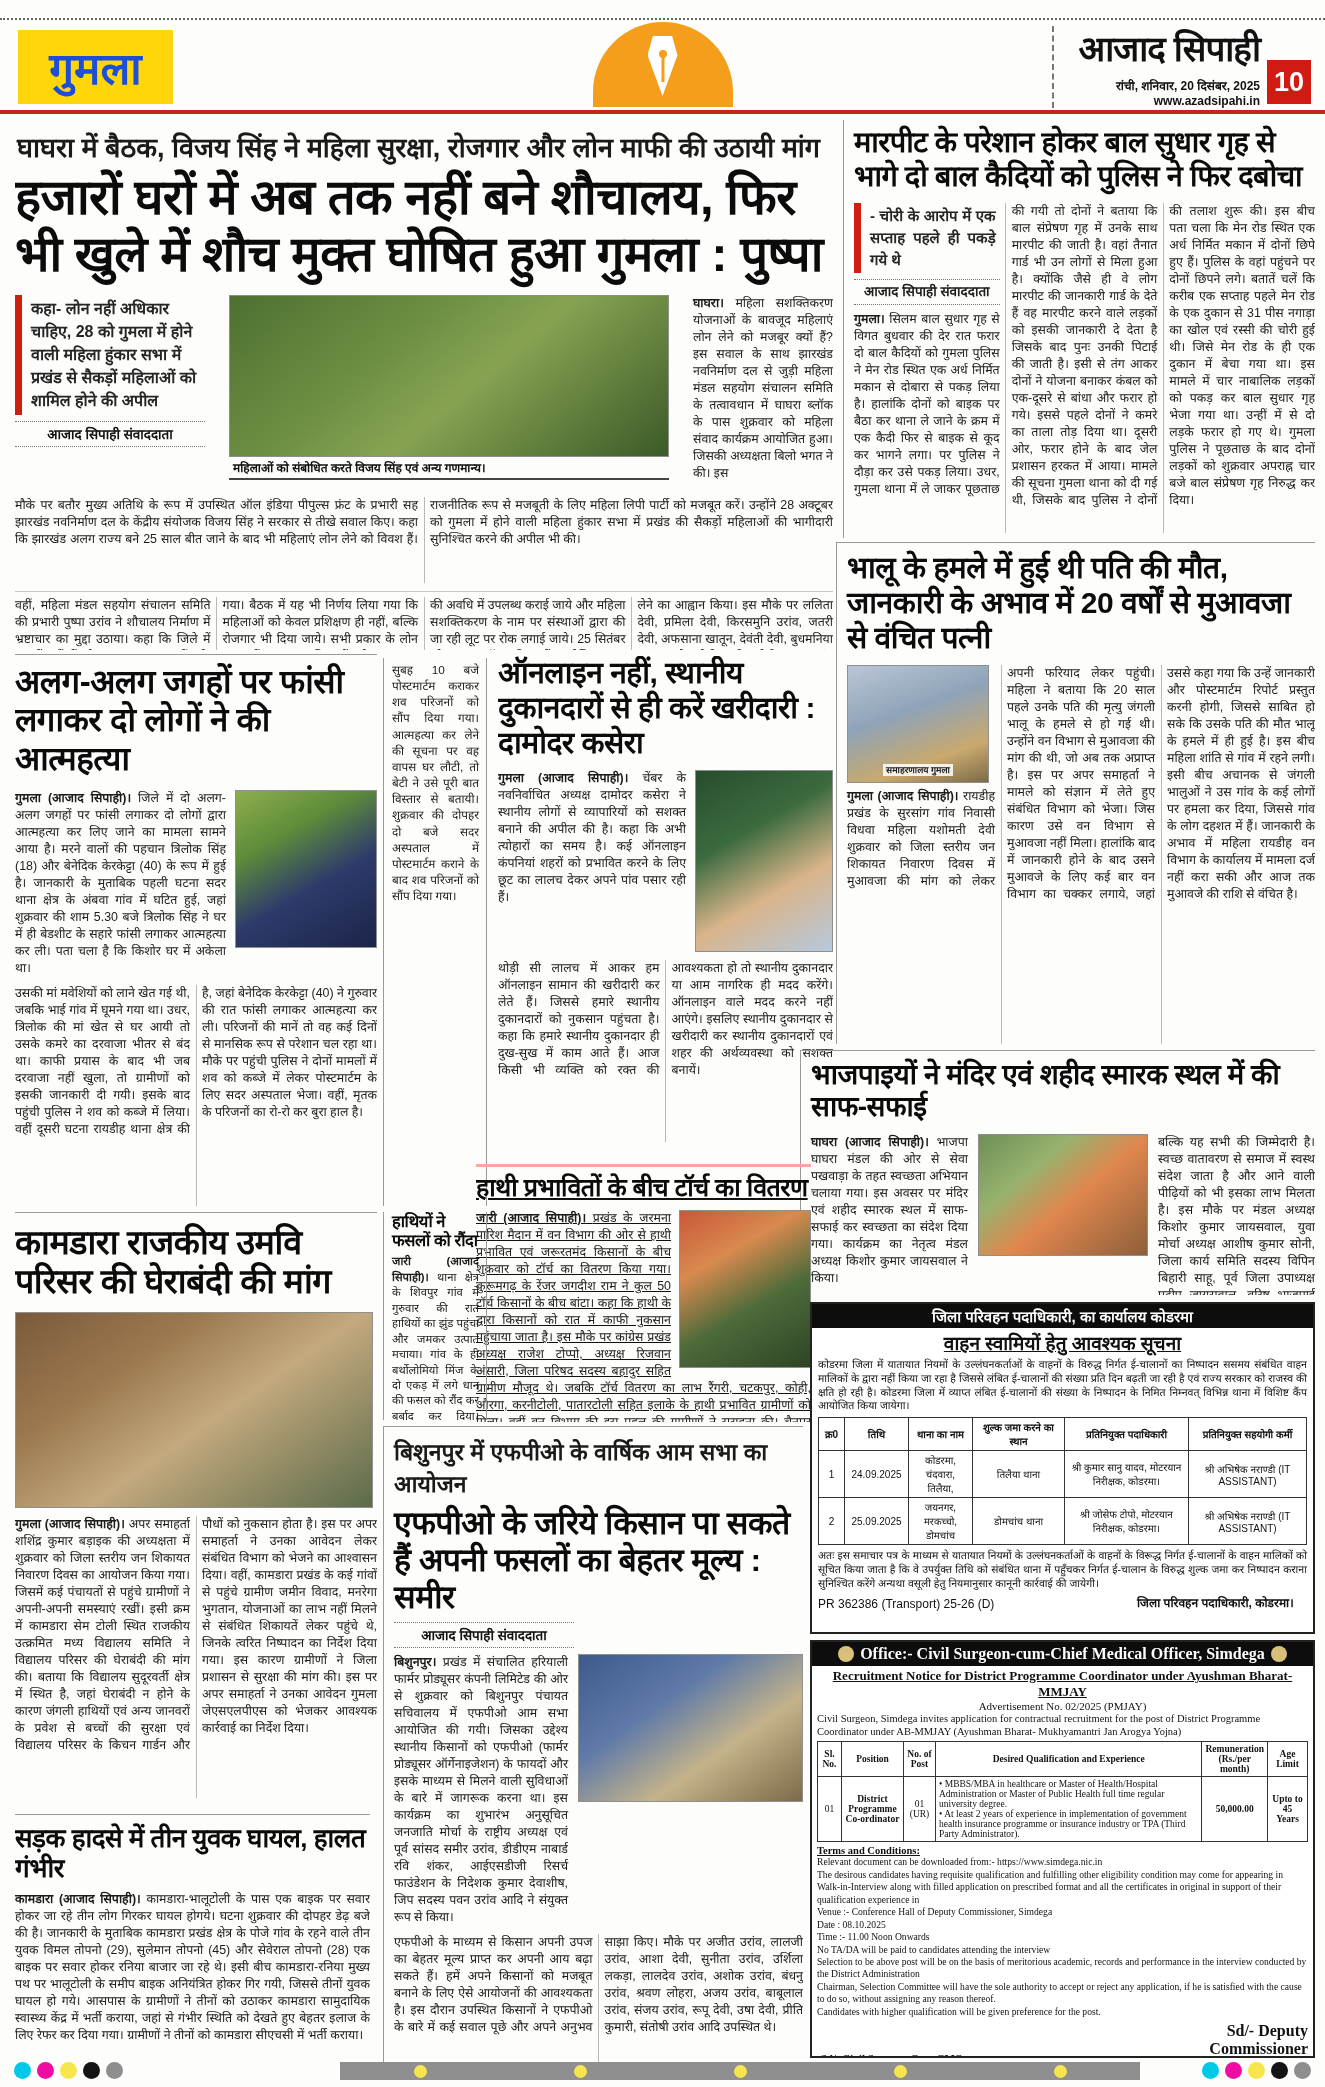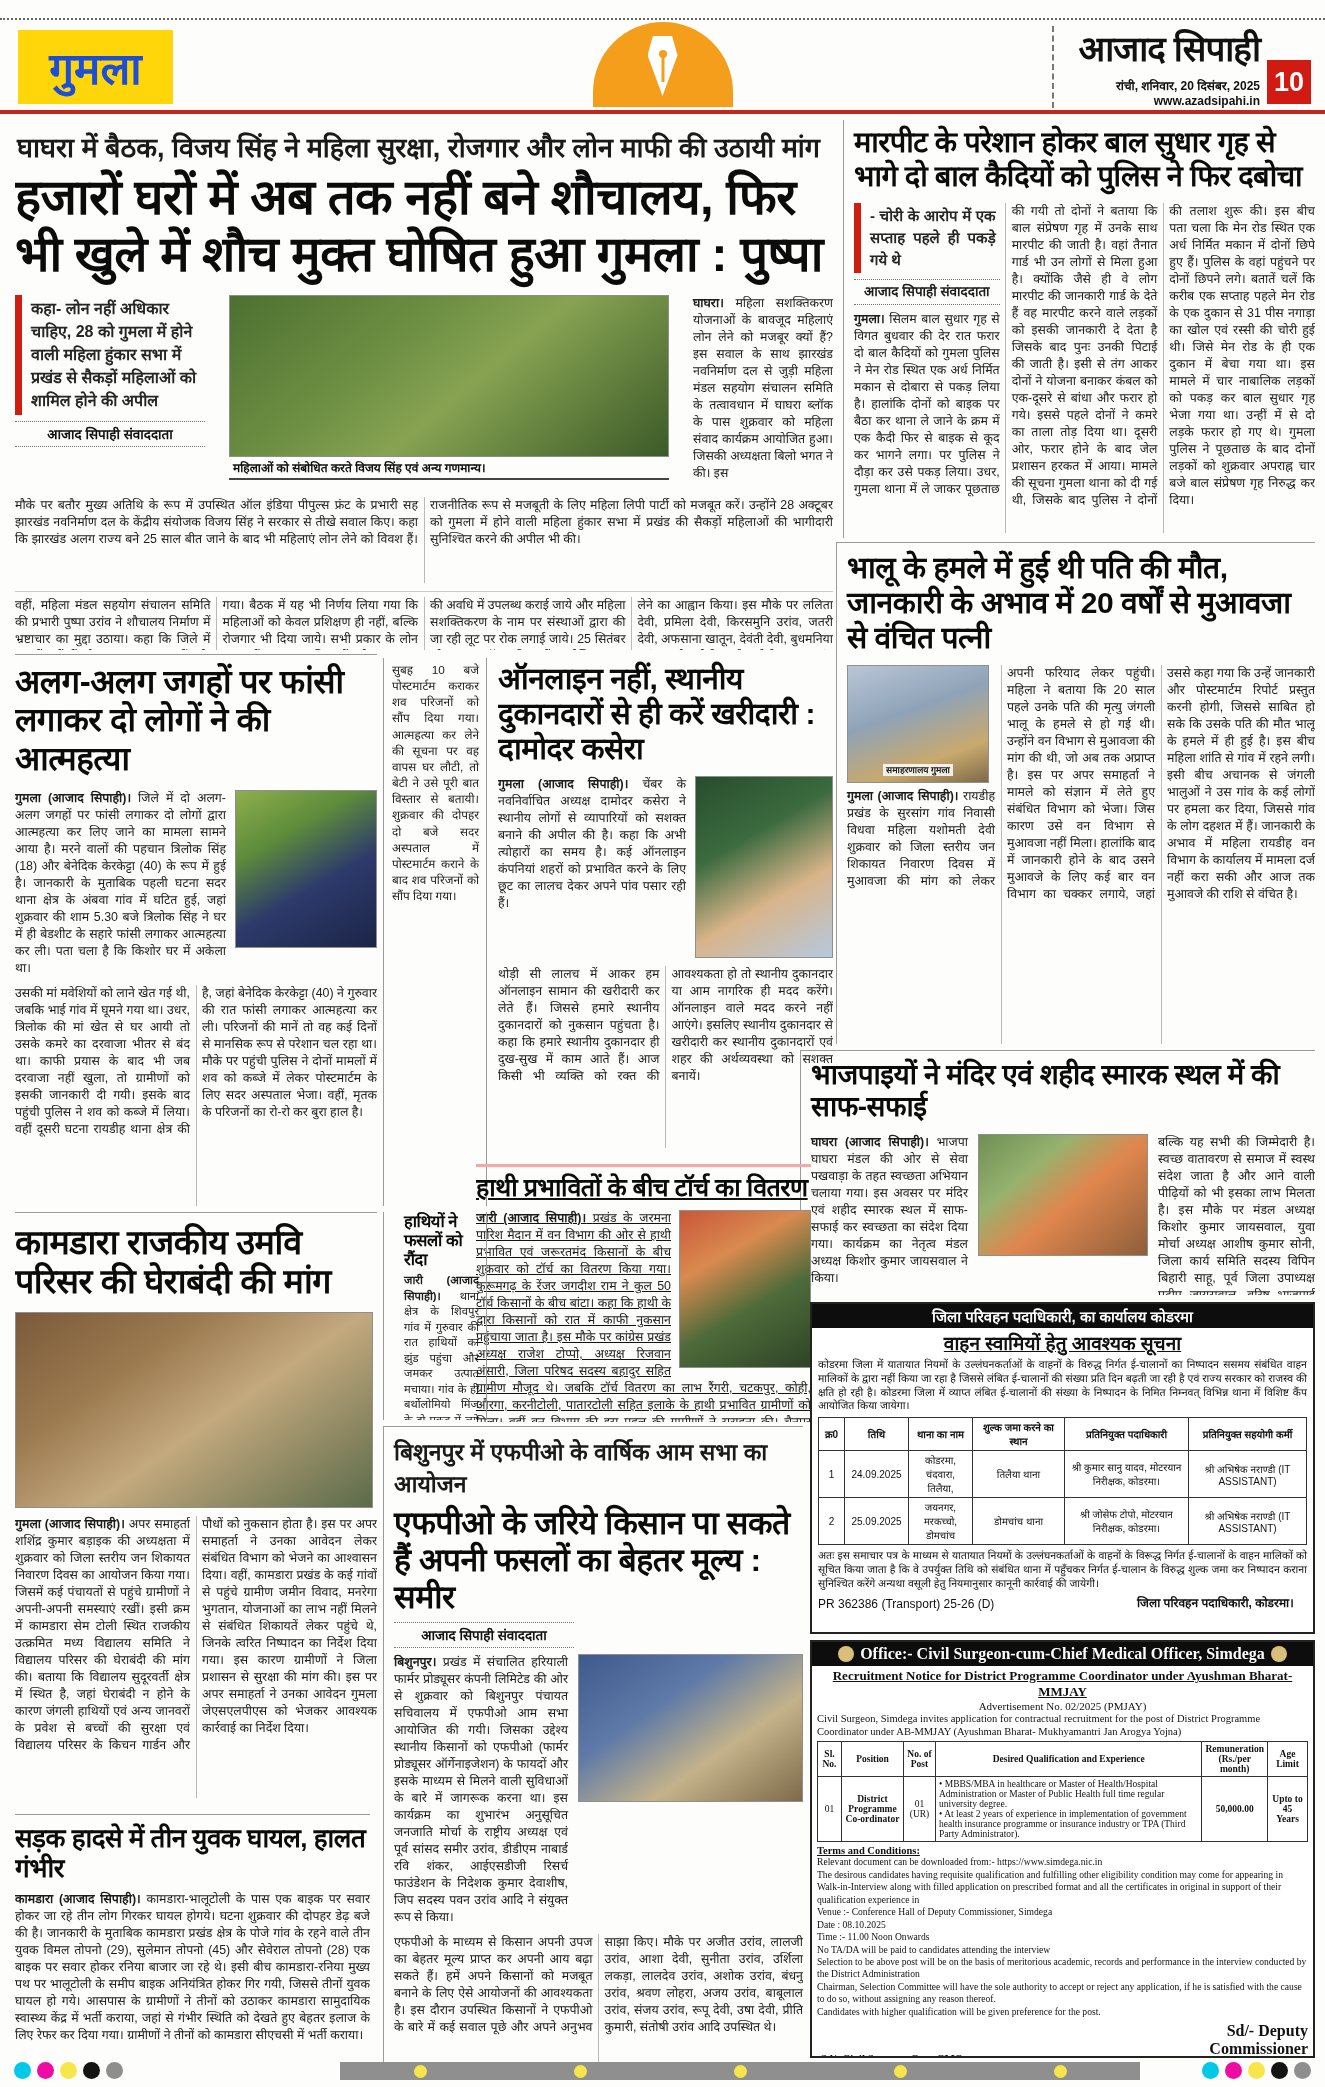--- a/index.html
+++ b/index.html
@@ -111,21 +111,21 @@
         <span>जिले में दो अलग-अलग जगहों पर फांसी लगाकर दो लोगों द्वारा आत्महत्या कर लिए जाने का मामला सामने आया है। मरने वालों की पहचान त्रिलोक सिंह (18) और बेनेदिक केरकेट्टा (40) के रूप में हुई है। जानकारी के मुताबिक पहली घटना सदर थाना क्षेत्र के अंबवा गांव में घटित हुई, जहां शुक्रवार की शाम 5.30 बजे त्रिलोक सिंह ने घर में ही बेडशीट के सहारे फांसी लगाकर आत्महत्या कर ली। पता चला है कि किशोर घर में अकेला था।</span>
       </div>
       <div class="photo" style="width:142px;height:158px;flex:0 0 142px;background:linear-gradient(150deg,#8fae4d 0%,#5d8c3a 30%,#2d3a6b 60%,#1c2547 100%);"></div>
     </div>
     <div class="body-txt cols2" style="height:238px;margin-top:8px;">उसकी मां मवेशियों को लाने खेत गई थी, जबकि भाई गांव में घूमने गया था। उधर, त्रिलोक की मां खेत से घर आयी तो उसके कमरे का दरवाजा भीतर से बंद था। काफी प्रयास के बाद भी जब दरवाजा नहीं खुला, तो ग्रामीणों को इसकी जानकारी दी गयी। इसके बाद पहुंची पुलिस ने शव को कब्जे में लिया। वहीं दूसरी घटना रायडीह थाना क्षेत्र की है, जहां बेनेदिक केरकेट्टा (40) ने गुरुवार की रात फांसी लगाकर आत्महत्या कर ली। परिजनों की मानें तो वह कई दिनों से मानसिक रूप से परेशान चल रहा था। मौके पर पहुंची पुलिस ने दोनों मामलों में शव को कब्जे में लेकर पोस्टमार्टम के लिए सदर अस्पताल भेजा। वहीं, मृतक के परिजनों का रो-रो कर बुरा हाल है।</div>
   </div>
 
   <div class="art body-txt" style="left:383px;top:658px;width:104px;height:548px;border-left:1px solid #9a9a9a;border-right:1px solid #9a9a9a;padding:4px 7px 0 8px;font-size:11.8px;">सुबह 10 बजे पोस्टमार्टम कराकर शव परिजनों को सौंप दिया गया। आत्महत्या कर लेने की सूचना पर वह वापस घर लौटी, तो बेटी ने उसे पूरी बात विस्तार से बतायी। शुक्रवार की दोपहर दो बजे सदर अस्पताल में पोस्टमार्टम कराने के बाद शव परिजनों को सौंप दिया गया।</div>
 
   <div class="art" style="left:498px;top:656px;width:335px;height:500px;">
-    <div class="hl" style="font-size:30px;margin-top:6px;">ऑनलाइन नहीं, स्थानीय दुकानदारों से ही करें खरीदारी : दामोदर कसेरा</div>
+    <div class="hl" style="font-size:30px;">ऑनलाइन नहीं, स्थानीय दुकानदारों से ही करें खरीदारी : दामोदर कसेरा</div>
     <div style="display:flex;gap:9px;margin-top:10px;">
       <div class="body-txt" style="flex:1;">
         <b>गुमला (आजाद सिपाही)।</b>
         <span>चेंबर के नवनिर्वाचित अध्यक्ष दामोदर कसेरा ने स्थानीय लोगों से व्यापारियों को सशक्त बनाने की अपील की है। कहा कि अभी त्योहारों का समय है। कई ऑनलाइन कंपनियां शहरों को प्रभावित करने के लिए छूट का लालच देकर अपने पांव पसार रही हैं।</span>
       </div>
       <div class="photo" style="width:138px;height:182px;flex:0 0 138px;background:linear-gradient(150deg,#274d2c 0%,#3c6b3f 35%,#d9b48a 65%,#b5c9de 100%);"></div>
     </div>
     <div class="body-txt cols2" style="height:182px;margin-top:8px;">थोड़ी सी लालच में आकर हम ऑनलाइन सामान की खरीदारी कर लेते हैं। जिससे हमारे स्थानीय दुकानदारों को नुकसान पहुंचता है। कहा कि हमारे स्थानीय दुकानदार ही दुख-सुख में काम आते हैं। आज किसी भी व्यक्ति को रक्त की आवश्यकता हो तो स्थानीय दुकानदार या आम नागरिक ही मदद करेंगे। ऑनलाइन वाले मदद करने नहीं आएंगे। इसलिए स्थानीय दुकानदार से खरीदारी कर स्थानीय दुकानदारों एवं शहर की अर्थव्यवस्था को सशक्त बनायें।</div>
   </div>
 
@@ -143,21 +143,21 @@
 
   <div class="art" style="left:476px;top:1164px;width:335px;height:258px;border-top:3px solid #fca5a5;text-decoration:underline;">
     <div class="hl" style="font-size:25px;margin-top:6px;">हाथी प्रभावितों के बीच टॉर्च का वितरण</div>
     <div class="body-txt" style="margin-top:8px;height:192px;">
       <div class="photo" style="float:right;width:132px;height:158px;margin:0 0 5px 8px;background:linear-gradient(150deg,#c9573a 0%,#d98a4f 30%,#4e6b3a 60%,#2e4426 100%);"></div>
       <b>जारी (आजाद सिपाही)।</b>
       <span>प्रखंड के जरमना पारिश मैदान में वन विभाग की ओर से हाथी प्रभावित एवं जरूरतमंद किसानों के बीच शुक्रवार को टॉर्च का वितरण किया गया। कुरूमगढ़ के रेंजर जगदीश राम ने कुल 50 टॉर्च किसानों के बीच बांटा। कहा कि हाथी के द्वारा किसानों को रात में काफी नुकसान पहुंचाया जाता है। इस मौके पर कांग्रेस प्रखंड अध्यक्ष राजेश टोप्पो, अध्यक्ष रिजवान अंसारी, जिला परिषद सदस्य बहादुर सहित ग्रामीण मौजूद थे। जबकि टॉर्च वितरण का लाभ रैंगरी, चटकपुर, कोही, औरगा, करनीटोली, पातारटोली सहित इलाके के हाथी प्रभावित ग्रामीणों को मिला। वहीं वन विभाग की इस पहल की ग्रामीणों ने सराहना की। चैनपुर प्रभारी वनपाल चंदन चरण उरांव आदि उपस्थित थे।</span>
     </div>
   </div>
 
-  <div class="art" style="left:383px;top:1212px;width:104px;height:208px;border-left:1px solid #9a9a9a;border-right:1px solid #9a9a9a;padding:0 7px 0 20px;">
+  <div class="art" style="left:383px;top:1212px;width:104px;height:208px;border-left:1px solid #9a9a9a;border-right:1px solid #9a9a9a;padding:0 7px 0 8px;">
     <div class="hl" style="font-size:16.5px;">हाथियों ने फसलों को रौंदा</div>
     <div class="body-txt" style="font-size:11.3px;margin-top:4px;">
       <b>जारी (आजाद सिपाही)।</b>
       <span>थाना क्षेत्र के शिवपुर गांव में गुरुवार की रात हाथियों का झुंड पहुंचा और जमकर उत्पात मचाया। गांव के ही बर्थोलोमियो मिंज के दो एकड़ में लगे धान की फसल को रौंद कर बर्बाद कर दिया। बर्थोलोमियो ने बताया कि क्षेत्र में जंगली हाथियों का आतंक कुछ ज्यादा ही है। फसलों को बर्बाद कर रहे हैं।</span>
     </div>
   </div>
 
   <div class="art" style="left:15px;top:1212px;width:362px;height:596px;border-top:1px solid #9a9a9a;">
     <div class="hl" style="font-size:34px;margin-top:10px;">कामडारा राजकीय उमवि परिसर की घेराबंदी की मांग</div>
     <div class="photo" style="width:358px;height:196px;margin-top:10px;background:linear-gradient(145deg,#7a5a3a 0%,#9c7a50 30%,#c4a97e 55%,#5b6b4a 100%);"></div>

